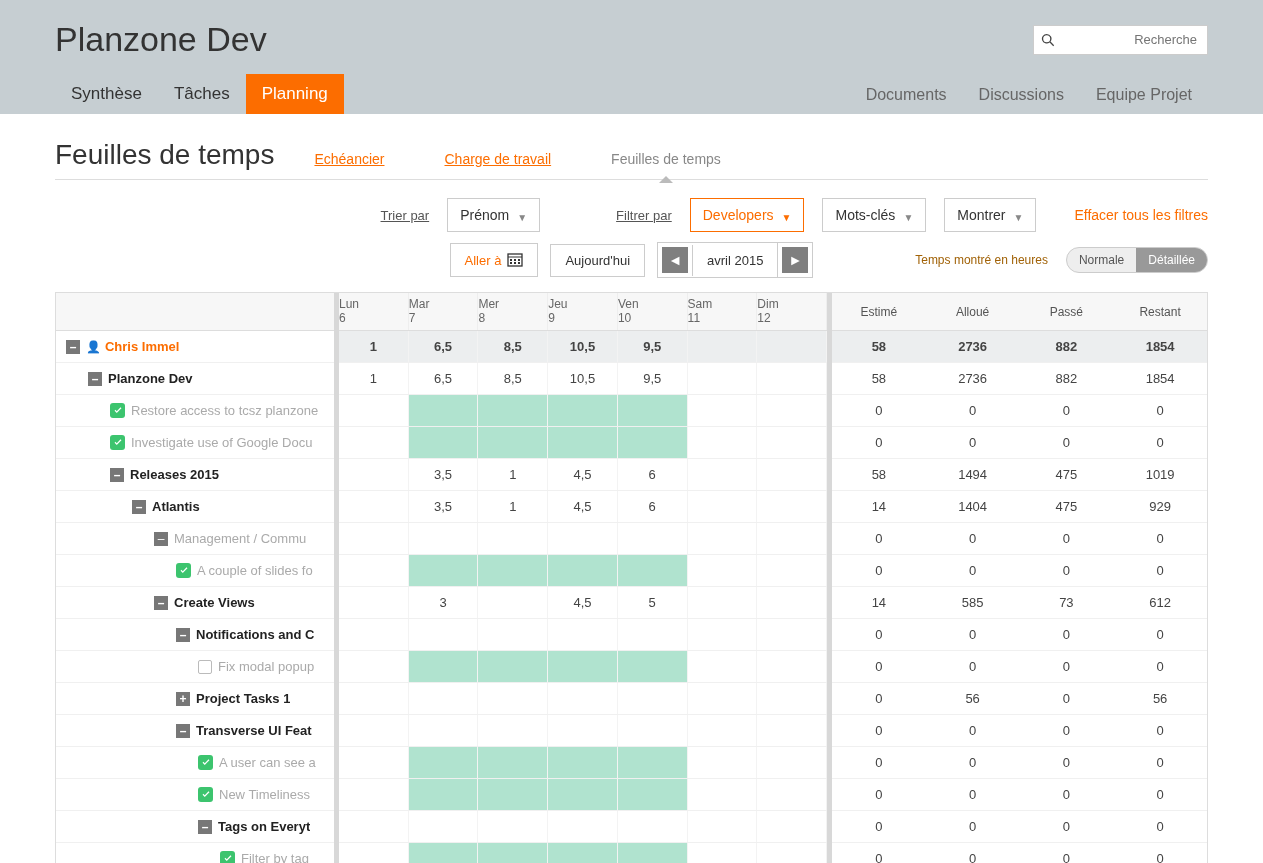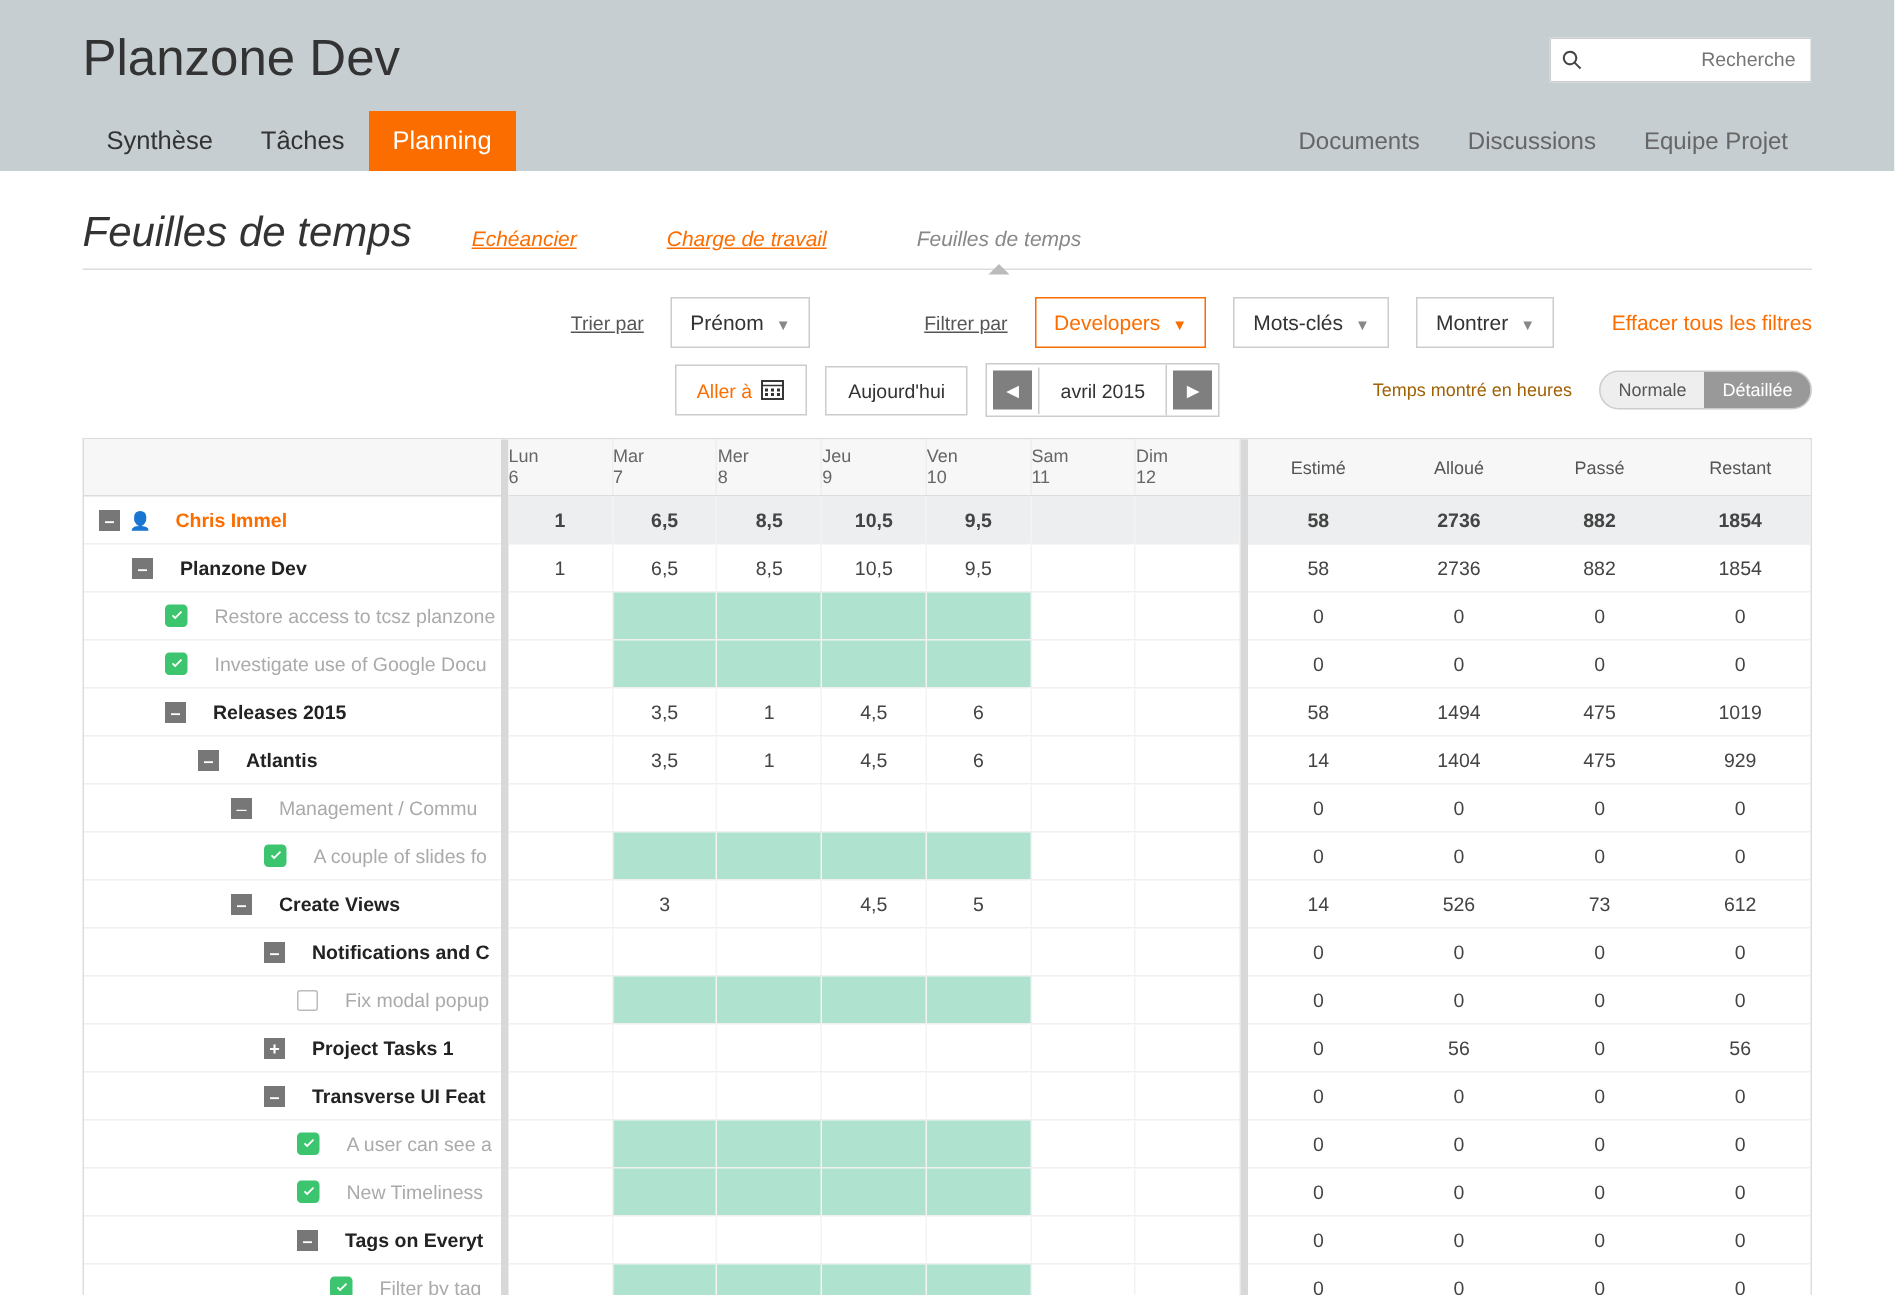--- a/index.html
+++ b/index.html
@@ -10,21 +10,21 @@
 .search-box { position: relative; }
 .search-input { width: 175px; height: 30px; border: 1px solid #ccc; padding: 0 10px 0 30px; text-align: right; font-size: 13px; color: #888; }
 .search-icon-svg { position: absolute; left: 8px; top: 8px; width: 14px; height: 14px; fill: #444; }
 .nav-row { display: flex; justify-content: space-between; align-items: flex-end; padding: 0 55px; }
 .nav-left, .nav-right { display: flex; gap: 0; }
 .nav-item { padding: 10px 16px; font-size: 17px; color: #333; cursor: pointer; }
 .nav-item.active { background: #fc6d00; color: #fff; position: relative; }
 .nav-item.active::after { content: ""; position: absolute; bottom: -8px; left: 50%; margin-left: -8px; border-left: 8px solid transparent; border-right: 8px solid transparent; border-top: 8px solid #fc6d00; display: none; }
 .nav-item.right { color: #666; font-size: 16px; }
 .page-body { padding: 25px 55px 0 55px; }
-.page-header-row { display: flex; align-items: baseline; border-bottom: 1px solid #ddd; padding-bottom: 8px; font-style: italic; }
+.page-header-row { display: flex; align-items: baseline; border-bottom: 1px solid #ddd; padding-bottom: 8px; }
 .page-title { font-size: 28px; font-weight: 300; color: #333; margin-right: 40px; }
 .subtab { margin-right: 60px; font-size: 14px; color: #fc6d00; text-decoration: underline; cursor: pointer; }
 .subtab.active { color: #888; text-decoration: none; position: relative; }
 .subtab.active::after { content: ""; position: absolute; bottom: -16px; left: 50%; margin-left: -7px; width: 0; height: 0; border-left: 7px solid transparent; border-right: 7px solid transparent; border-bottom: 7px solid #bbb; }
 .controls-row { display: flex; align-items: center; padding: 18px 0 10px 0; gap: 18px; justify-content: flex-end; flex-wrap: wrap; }
 .ctrl-label { font-size: 13px; color: #555; text-decoration: underline; }
 .select-box { border: 1px solid #ccc; padding: 8px 12px; font-size: 14px; background: #fff; cursor: pointer; display: inline-flex; align-items: flex-end; gap: 8px; }
 .select-box.orange { border-color: #fc6d00; color: #fc6d00; }
 .select-caret { font-size: 10px; color: #888; }
 .select-box.orange .select-caret { color: #fc6d00; }
@@ -47,21 +47,21 @@
 .tree-row.bold { font-weight: bold; color: #222; }
 .tree-row.orange-text { color: #fc6d00; font-weight: bold; }
 .tree-row .indent { display: inline-block; }
 .toggle-icon { width: 14px; height: 14px; background: #777; color: #fff; font-size: 12px; line-height: 14px; text-align: center; display: inline-block; margin-right: 6px; flex-shrink: 0; cursor: pointer; }
 .toggle-icon.plus::before { content: "+"; }
 .toggle-icon.minus::before { content: "–"; }
 .check-icon { width: 15px; height: 15px; background: #3cc46e; border-radius: 3px; display: inline-flex; align-items: center; justify-content: center; margin-right: 6px; flex-shrink: 0; }
 .check-icon svg { width: 10px; height: 10px; fill: #fff; }
 .empty-check { width: 14px; height: 14px; border: 1px solid #bbb; border-radius: 2px; margin-right: 6px; flex-shrink: 0; display: inline-block; }
 .user-icon { color: #ccc; margin-right: 4px; font-size: 12px; }
-.tree-label { color: inherit; overflow: hidden; text-overflow: clip; margin-left: 12px; }
+.tree-label { color: inherit; overflow: hidden; text-overflow: clip; }
 .tree-row .tree-label.grey { color: #aaa; }
 .day-grid { flex: 1; }
 .day-header { display: flex; height: 38px; border-bottom: 1px solid #ddd; background: #f7f7f7; }
 .day-hcell { flex: 1; text-align: left; font-size: 12px; color: #666; padding-top: 4px; border-right: 1px solid #eee; }
 .day-hcell .dn { display: block; }
 .day-row { display: flex; height: 32px; border-bottom: 1px solid #f0f0f0; }
 .day-row.bold .day-cell { font-weight: bold; background: #eceeef; }
 .day-cell { flex: 1; text-align: center; font-size: 13px; color: #444; line-height: 32px; border-right: 1px solid #f3f3f3; }
 .day-cell.shade { background: #b0e3cf; }
 .summary-col { width: 380px; flex-shrink: 0; border-left: 5px solid #d8d8d8; }
@@ -502,21 +502,21 @@
             <div class="sum-cell">0</div>
           </div>
           <div class="sum-row">
             <div class="sum-cell">0</div>
             <div class="sum-cell">0</div>
             <div class="sum-cell">0</div>
             <div class="sum-cell">0</div>
           </div>
           <div class="sum-row">
             <div class="sum-cell">14</div>
-            <div class="sum-cell">526</div>
+            <div class="sum-cell">585</div>
             <div class="sum-cell">73</div>
             <div class="sum-cell">612</div>
           </div>
           <div class="sum-row">
             <div class="sum-cell">0</div>
             <div class="sum-cell">0</div>
             <div class="sum-cell">0</div>
             <div class="sum-cell">0</div>
           </div>
           <div class="sum-row">

